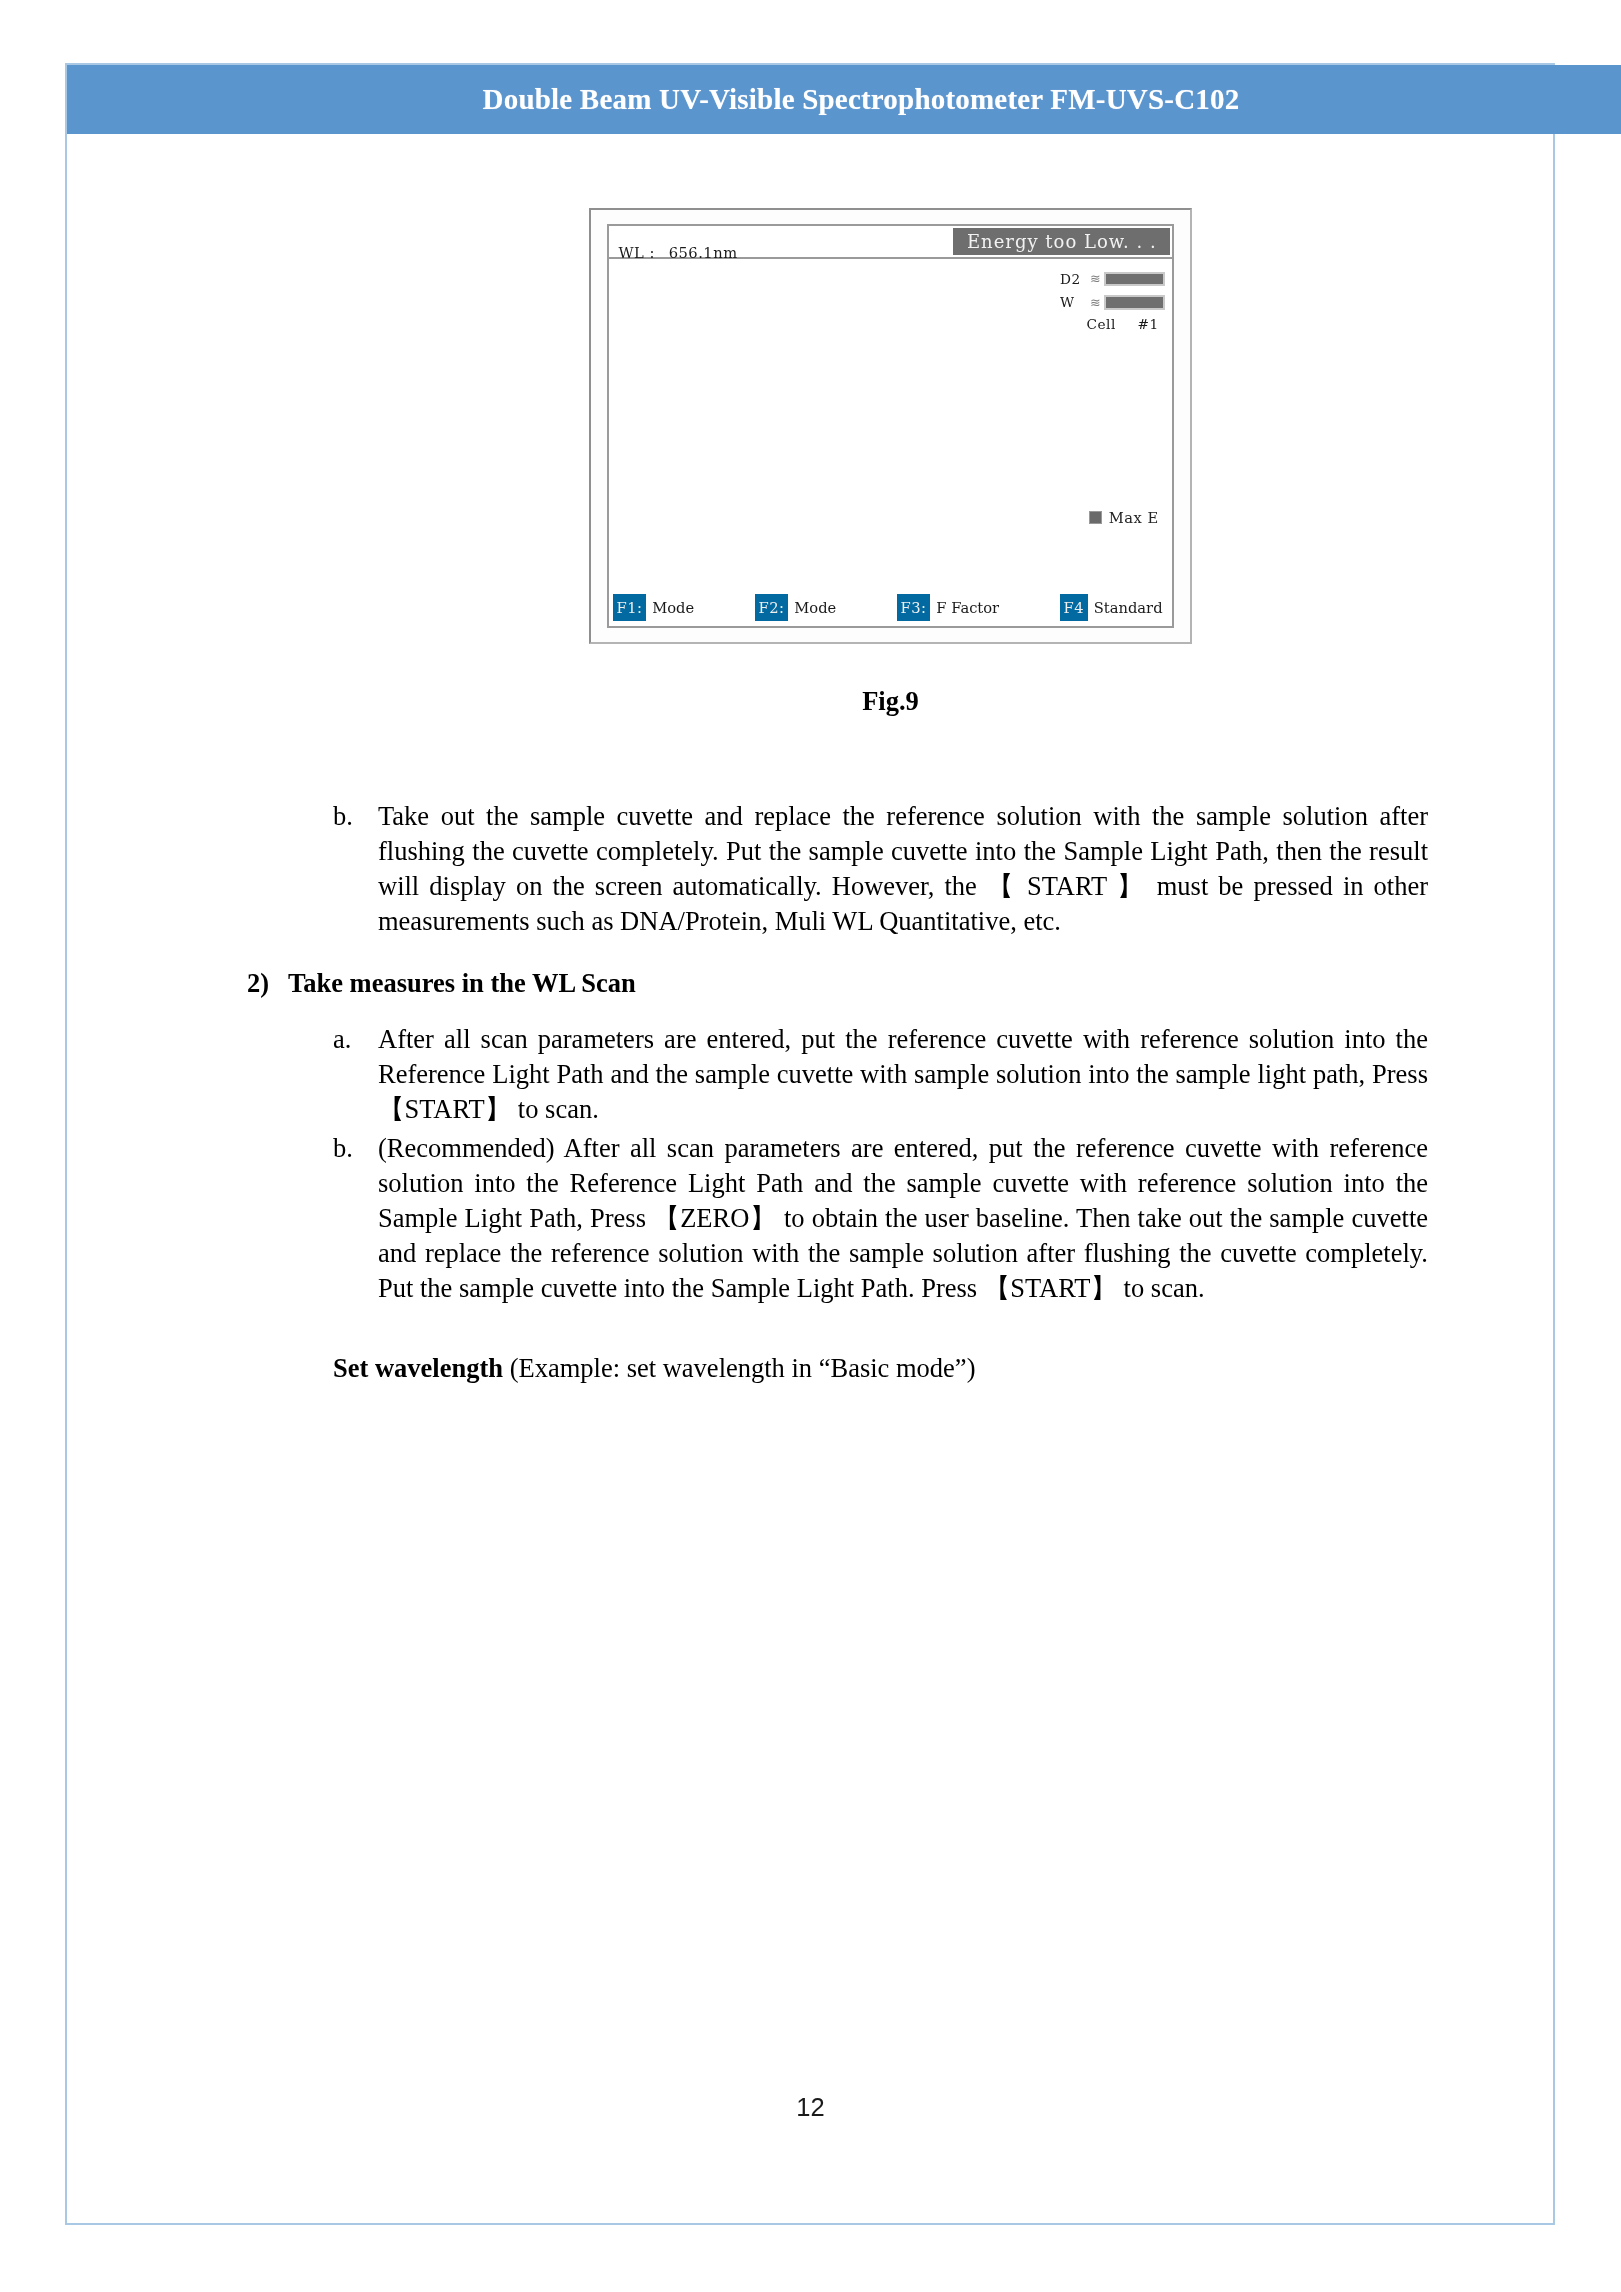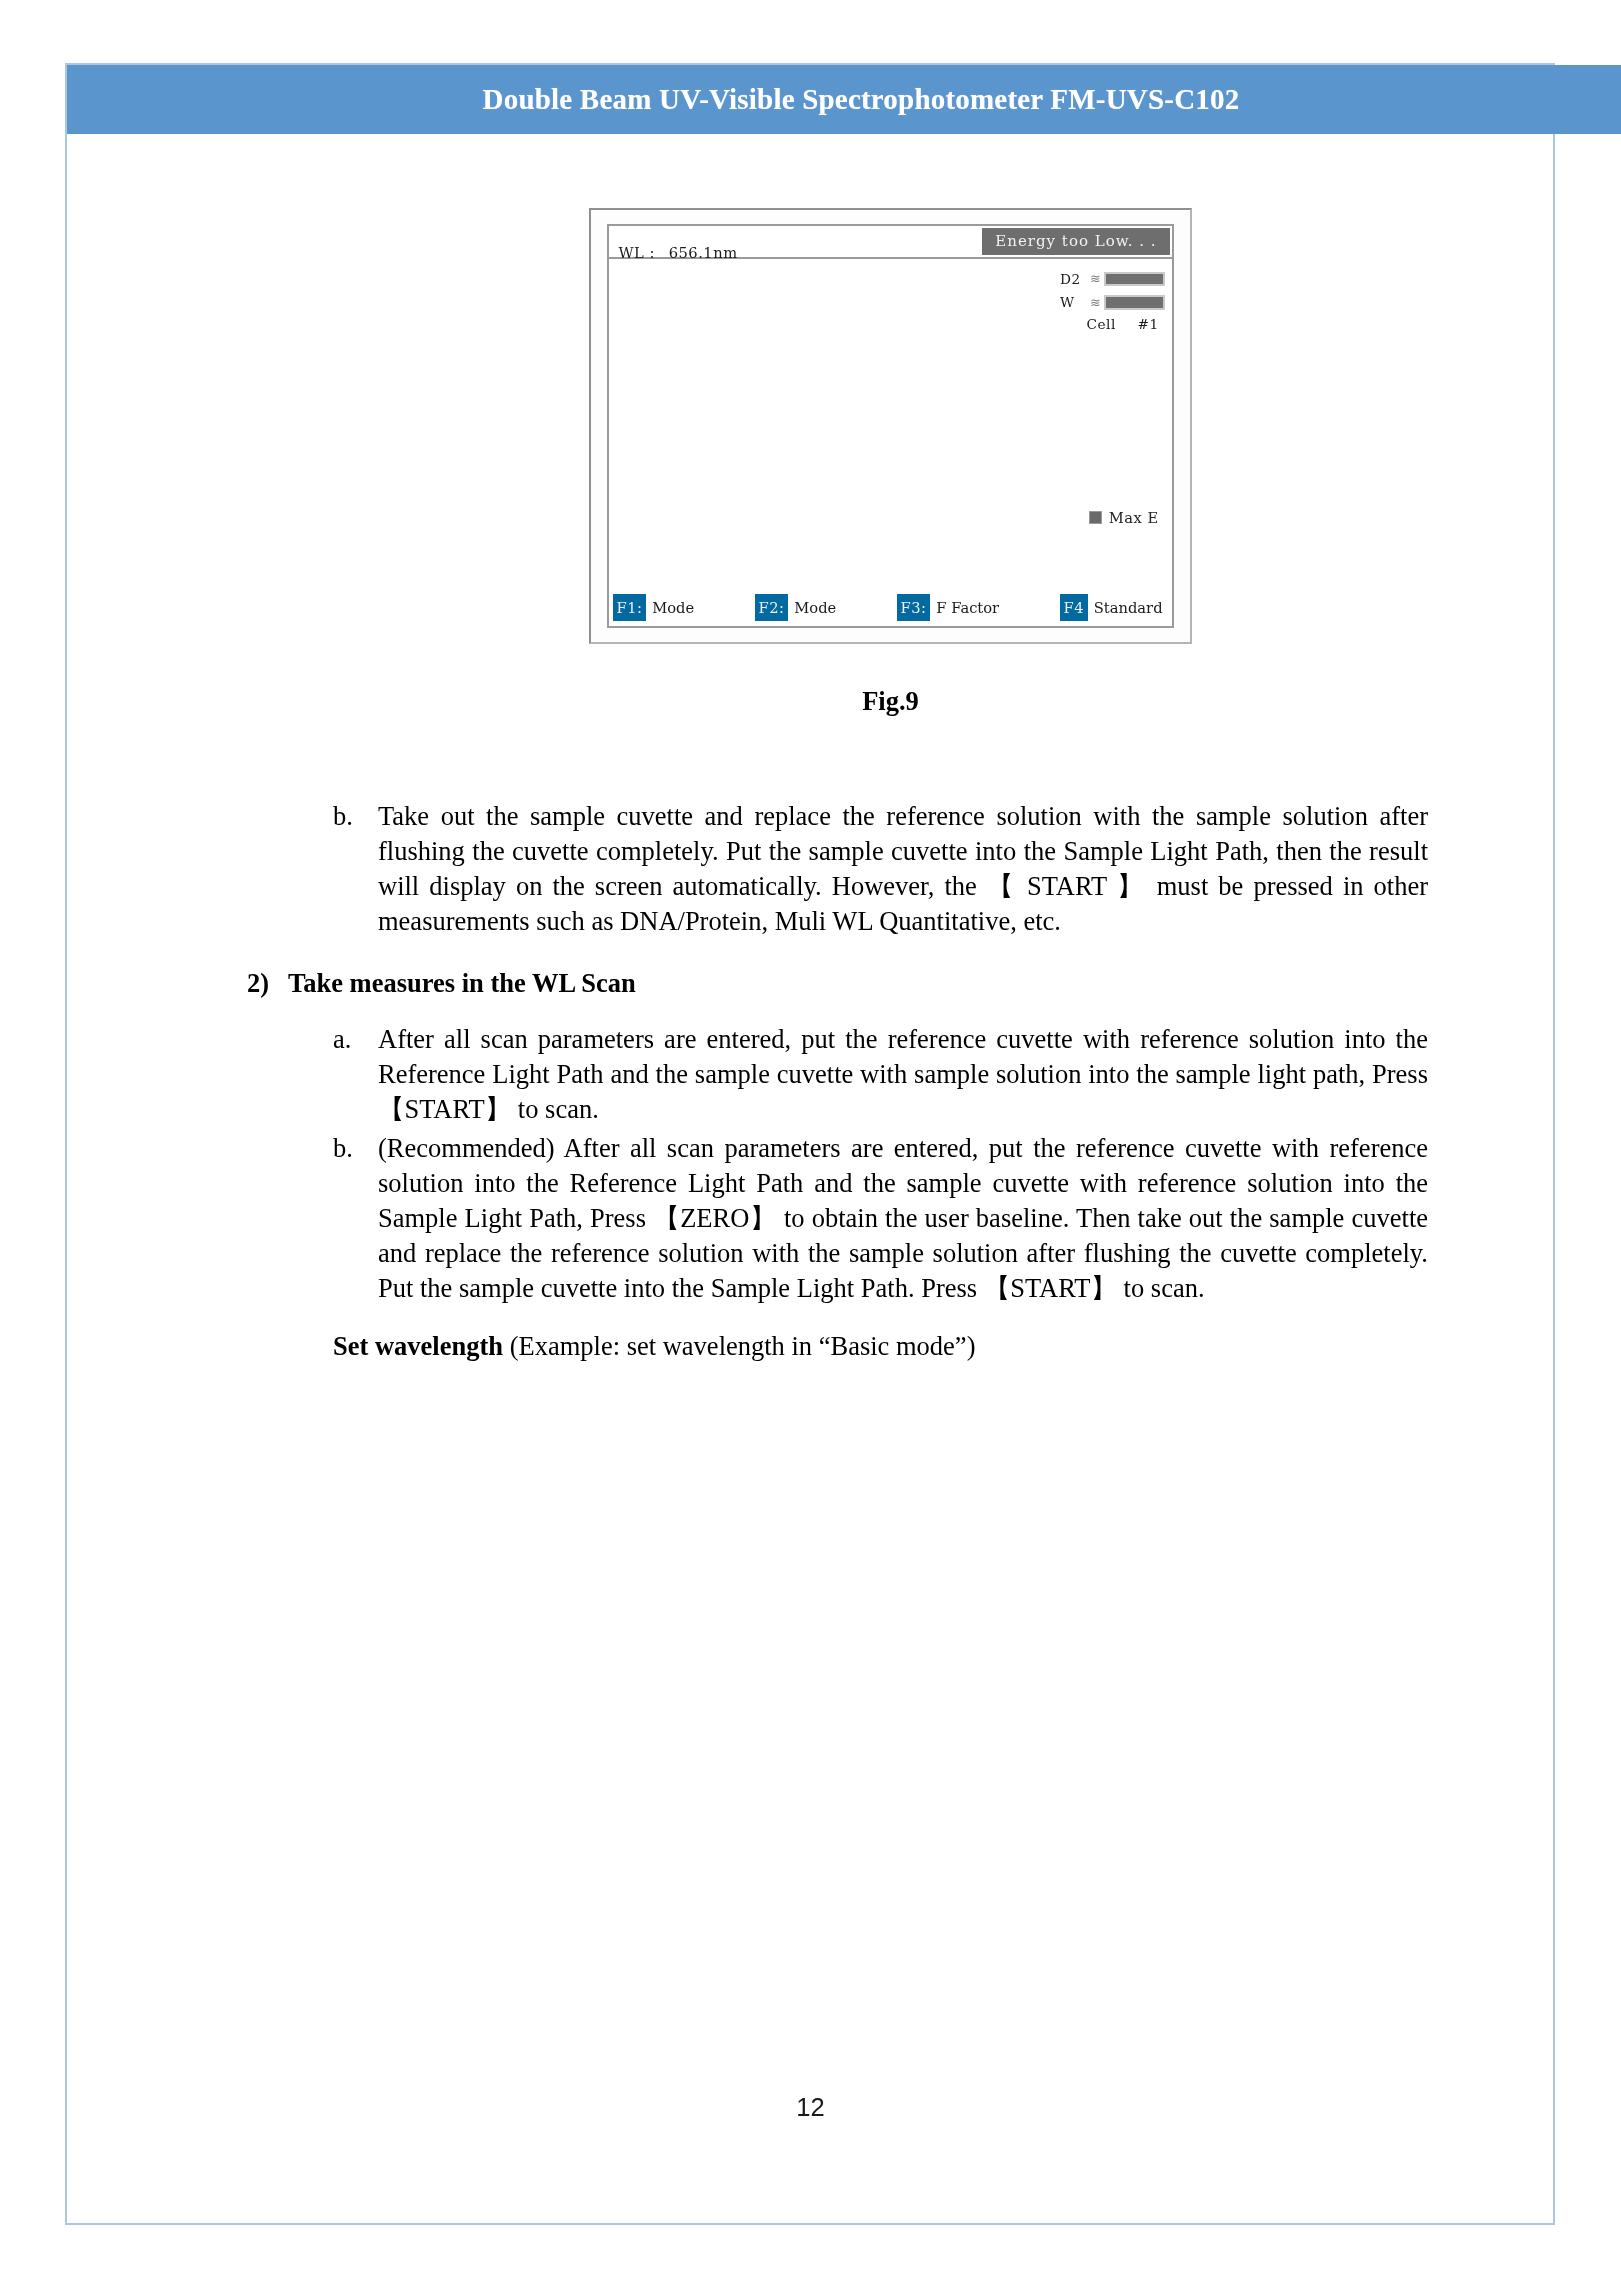--- a/index.html
+++ b/index.html
@@ -96,21 +96,21 @@
   }
   #wl-label { margin-right: 13.7px; }
   #status-banner {
     position: absolute;
     right: 2px;
     top: 2px;
     height: 27.4px;
     padding: 0 13.7px;
     background: #6e6e6e;
     color: #f2f2f2;
-    font-size: 15px;
+    font-size: 18px;
     letter-spacing: 1px;
     display: flex;
     align-items: center;
     white-space: nowrap;
   }
 
   
   #lamp-panel {
     position: absolute;
     right: 7.8px;
@@ -268,21 +268,21 @@
     width: 41px;
     flex: 0 0 41px;
   }
   .gap-small { height: 3.9px; }
   .key-token {
     font-size: 26.5px;
     white-space: nowrap;
   }
   #set-wavelength-line {
     font-size: 26.5px;
-    margin-top: 25px;
+    margin-top: 47px;
     padding-left: 86px;
   }
   #set-wavelength-line b { font-weight: bold; }
 
   
   #page-number {
     position: absolute;
     left: 0;
     right: 0;
     top: 2093px;

